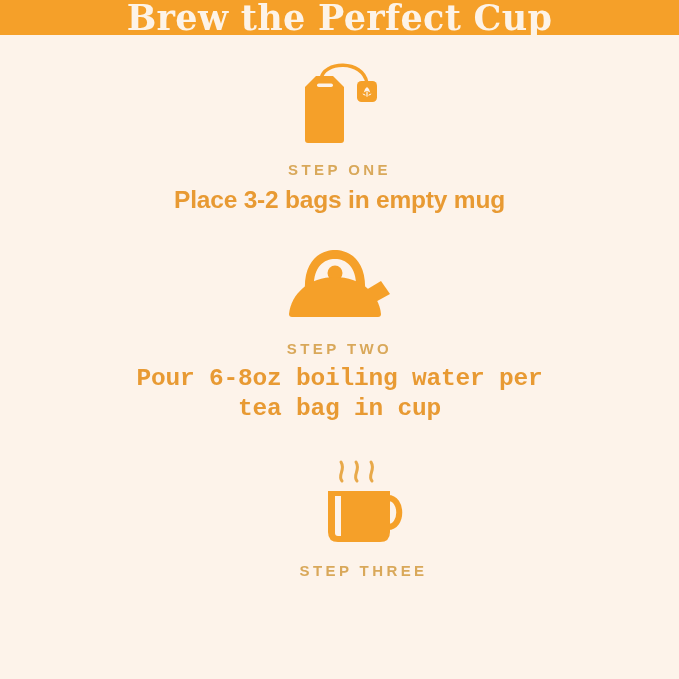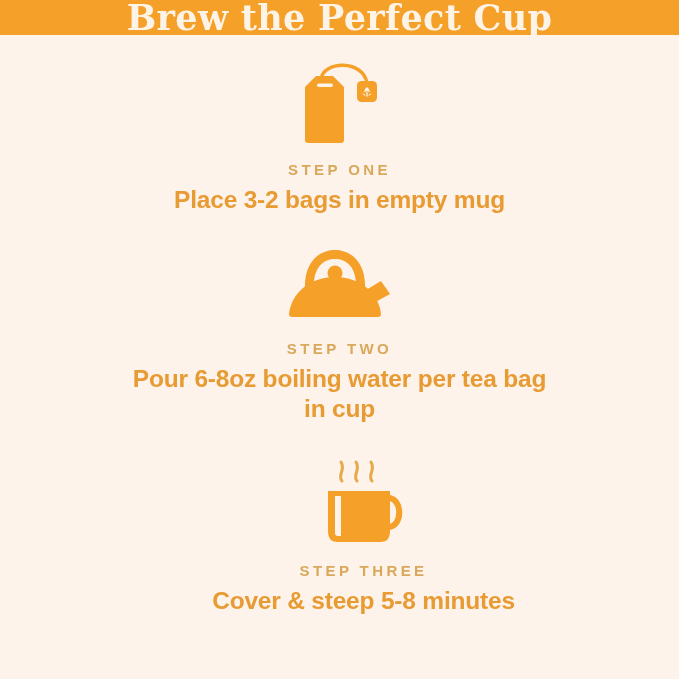--- a/index.html
+++ b/index.html
@@ -131,38 +131,37 @@
             <rect x="54" y="29" width="12" height="6"></rect>
 
             <path d="M86 47 L106 35 L115 48 L95 59 Z"></path>
 
             <path d="M60 31 C 86 31, 104 48, 106 68 Q106 71 103 71 L17 71 Q14 71 14 68
                      C 16 48, 34 31, 60 31 Z"></path>
           </g>
         </svg>
       </div>
       <div class="step-label">STEP TWO</div>
-      <div class="step-text" style="max-width:420px;">Pour 6-8oz boiling water per tea bag in cup</div>
+      <div class="step-text" style="max-width:420px;font-family:Liberation Mono, monospace;">Pour 6-8oz boiling water per tea bag in cup</div>
     </div>
 
     <div class="step" id="step-3">
       <div class="step-icon">
         <svg width="130" height="95" viewBox="0 0 130 95" xmlns="http://www.w3.org/2000/svg">
 
           <g fill="none" stroke="#E8A94A" stroke-width="3" stroke-linecap="round">
             <path d="M43 28 C 38 22, 47 17, 42 9"></path>
             <path d="M58 28 C 53 22, 62 17, 57 9"></path>
             <path d="M73 28 C 68 22, 77 17, 72 9"></path>
           </g>
 
           <path d="M89 45 C 104 45, 104 74, 89 74" fill="none" stroke="#F5A029" stroke-width="6" stroke-linecap="round"></path>
 
           <path d="M29 38 L91 38 L91 79 Q91 89 81 89 L39 89 Q29 89 29 79 Z" fill="#F5A029"></path>
 
           <path d="M36 43 L42 43 L42 83 L39 83 Q36 83 36 80 Z" fill="#FDF3EA"></path>
         </svg>
       </div>
       <div class="step-label">STEP THREE</div>
-      <div class="step-text">Cover &amp; steep 5-8 minutes</div>
     </div>
 
   </div>
 </div>
 
 </body></html>

